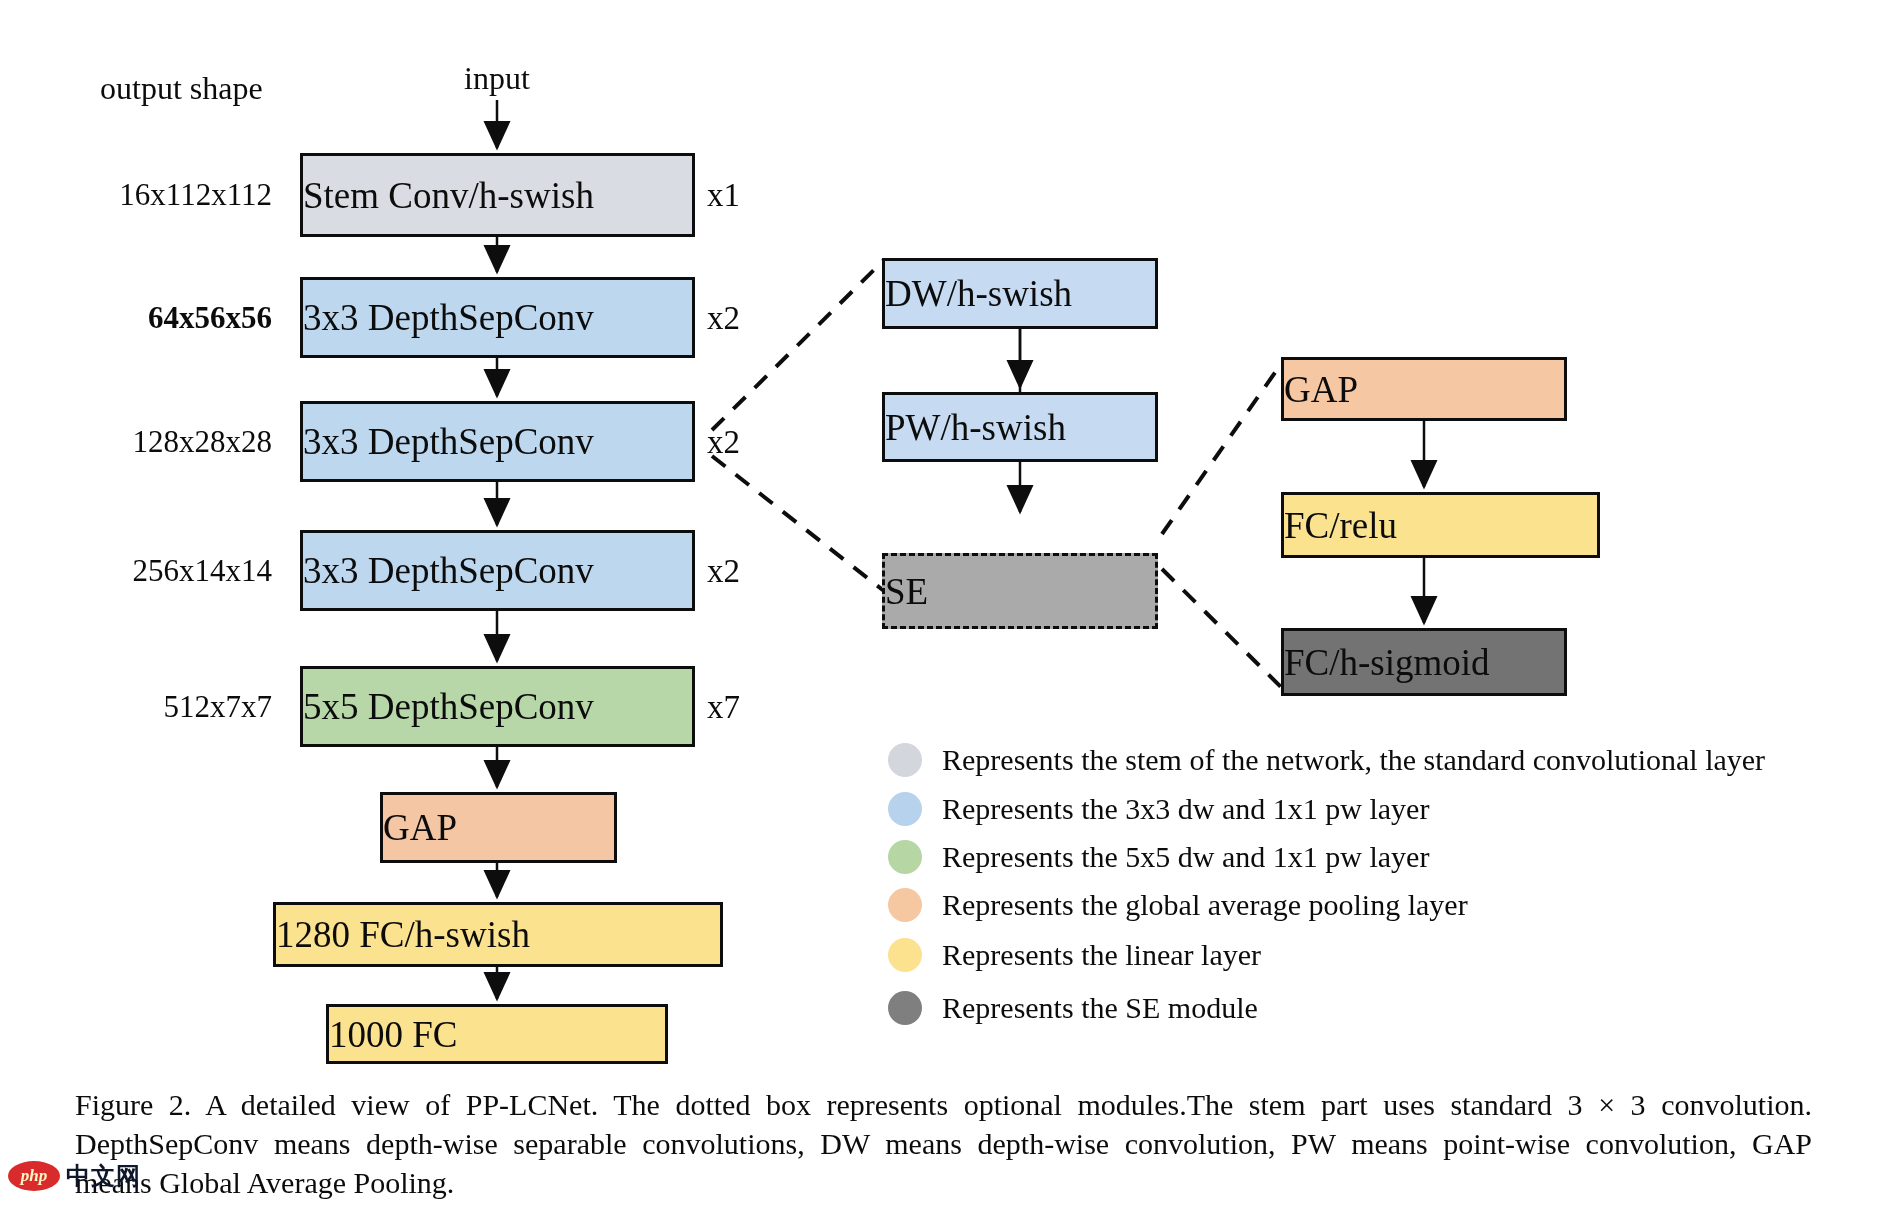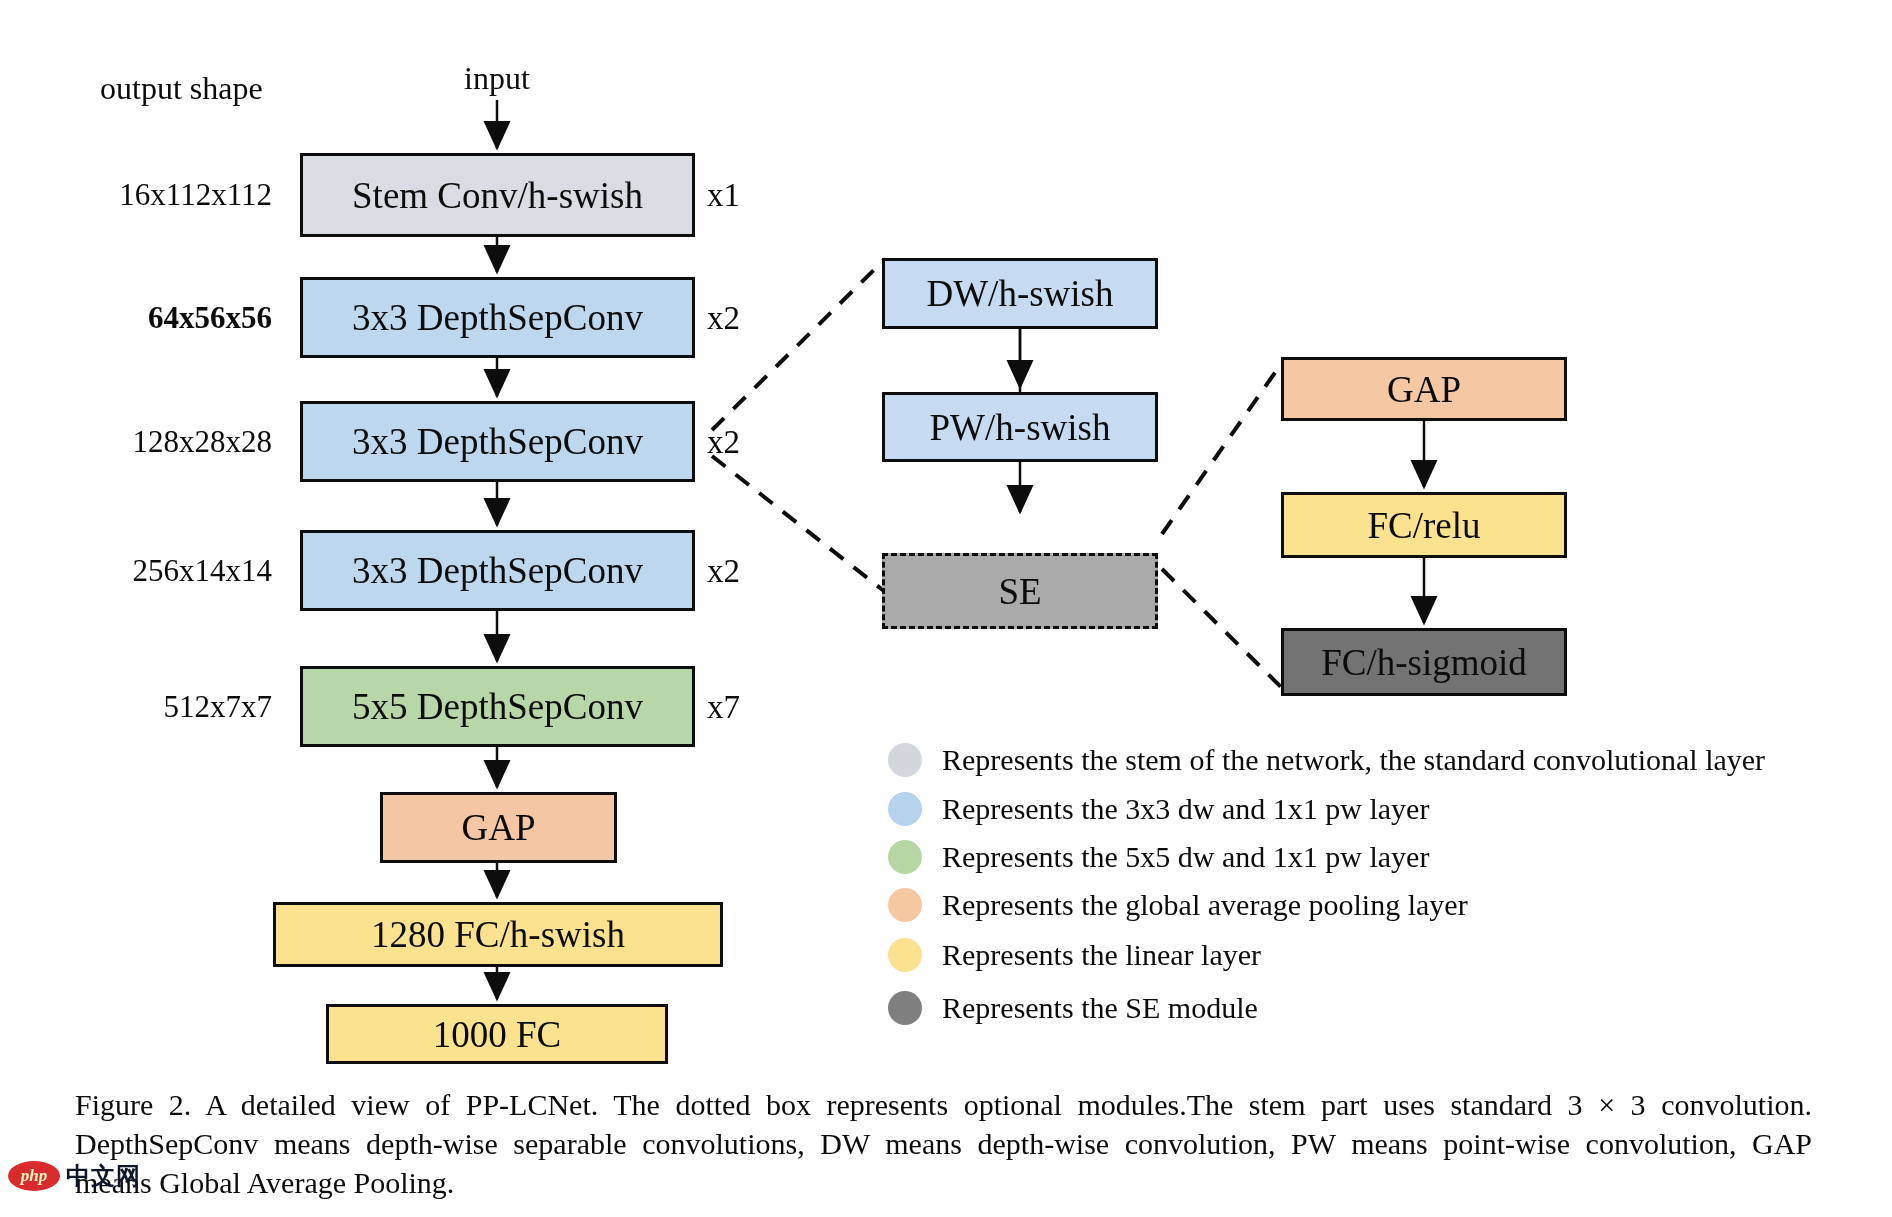--- a/index.html
+++ b/index.html
@@ -3,21 +3,21 @@
 <meta charset="utf-8">
 <style>
   html,body{margin:0;padding:0;background:#ffffff;}
   .canvas{
     position:relative;width:1892px;height:1217px;background:#ffffff;
     font-family:"Liberation Serif", serif;color:#0c0c0c;overflow:hidden;
   }
   .connectors{position:absolute;left:0;top:0;width:1892px;height:1217px;pointer-events:none;}
   .box{
     position:absolute;border:3px solid #0d0d0d;box-sizing:border-box;
-    display:flex;align-items:center;justify-content:center;
+    display:flex;align-items:center;
   }
   .box .box-label{font-size:37px;line-height:1;white-space:nowrap;}
   .box.dashed{border:3px dashed #0d0d0d;margin-top:36px;}
   .txt{position:absolute;white-space:nowrap;}
   .shape-label{position:absolute;left:72px;width:200px;text-align:right;font-size:31px;line-height:38px;}
   .mult{position:absolute;left:707px;width:90px;text-align:left;font-size:33px;line-height:40px;}
   .legend-swatch{position:absolute;width:34px;height:34px;border-radius:50%;}
   .legend-text{position:absolute;left:942px;font-size:30px;line-height:38px;white-space:nowrap;}
   .caption{position:absolute;left:75px;top:1085px;width:1737px;font-size:30px;line-height:39px;}
   .caption .cap-line{width:100%;}
@@ -112,21 +112,21 @@
   <div class="box" style="left: 882px; top: 392px; width: 276px; height: 70px; background-color: rgb(198, 219, 242);">
     <span class="box-label">PW/h-swish</span>
   </div>
   <div class="box dashed" style="left: 882px; top: 517px; width: 276px; height: 76px; background-color: rgb(170, 170, 170);">
     <span class="box-label">SE</span>
   </div>
 
   <div class="box" style="left: 1281px; top: 357px; width: 286px; height: 64px; background-color: rgb(245, 199, 163);">
     <span class="box-label">GAP</span>
   </div>
-  <div class="box" style="left: 1281px; top: 492px; width: 286px; height: 66px; background-color: rgb(251, 226, 142);">
+  <div class="box" style="left: 1281px; top: 492px; width: 319px; height: 66px; background-color: rgb(251, 226, 142);">
     <span class="box-label">FC/relu</span>
   </div>
   <div class="box" style="left: 1281px; top: 628px; width: 286px; height: 68px; background-color: #737373;">
     <span class="box-label">FC/h-sigmoid</span>
   </div>
 
   <div class="legend-swatch" style="left: 888px; top: 743px; background-color: rgb(211, 215, 221);"></div>
   <div class="legend-text" style="top:741px;">Represents the stem of the network, the standard convolutional layer</div>
   <div class="legend-swatch" style="left: 888px; top: 792px; background-color: rgb(183, 210, 236);"></div>
   <div class="legend-text" style="top:790px;">Represents the 3x3 dw and 1x1 pw layer</div>

